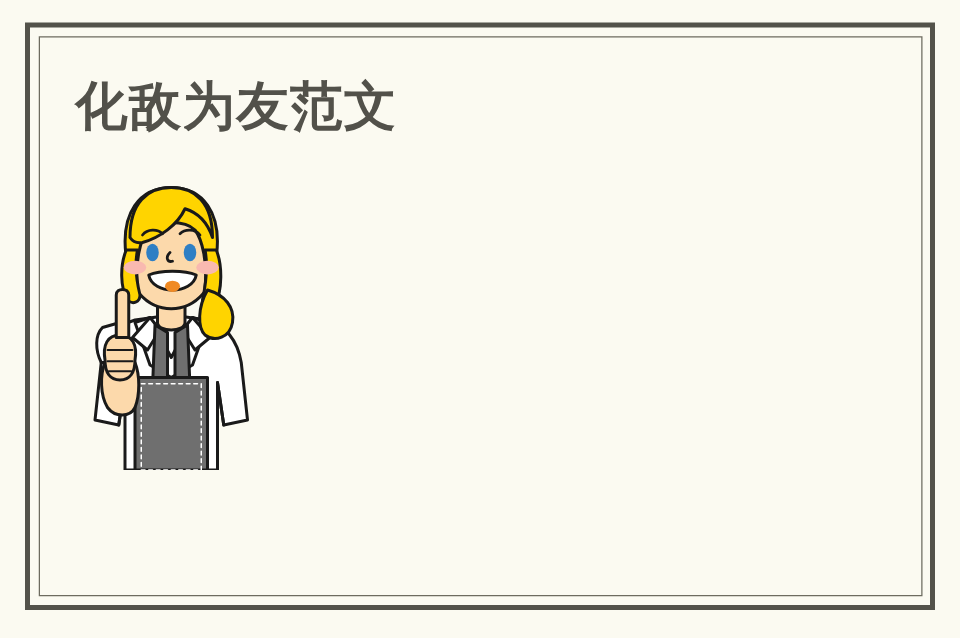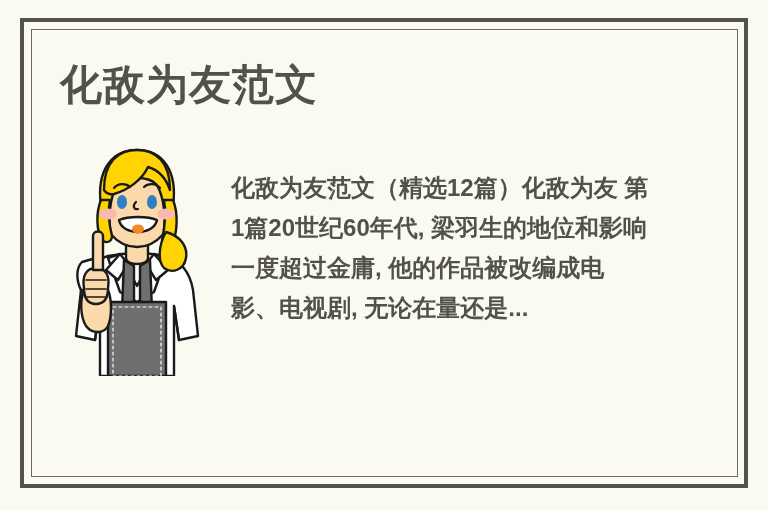--- a/index.html
+++ b/index.html
@@ -147,15 +147,14 @@
         <path d="M31,130 L31,96 C31,90 41,90 41,96 L41,130 Z" fill="#fcd9ab"></path>
 
         <path d="M24,140 L44,140" fill="none" stroke-width="1.6"></path>
         <path d="M24,149 L44,149" fill="none" stroke-width="1.6"></path>
         <path d="M25,157 L43,157" fill="none" stroke-width="1.6"></path>
 
       </g>
     </svg>
   </div>
 
-  <div class="body-text">化敌为友范文（精选12篇）化敌为友 第1篇20世纪60年代, 梁羽生的地位和影响一度超过金庸, 他的作品被改编成电影、电视剧, 无论在量还是...</div>
 
 </div>
 
 </body></html>

